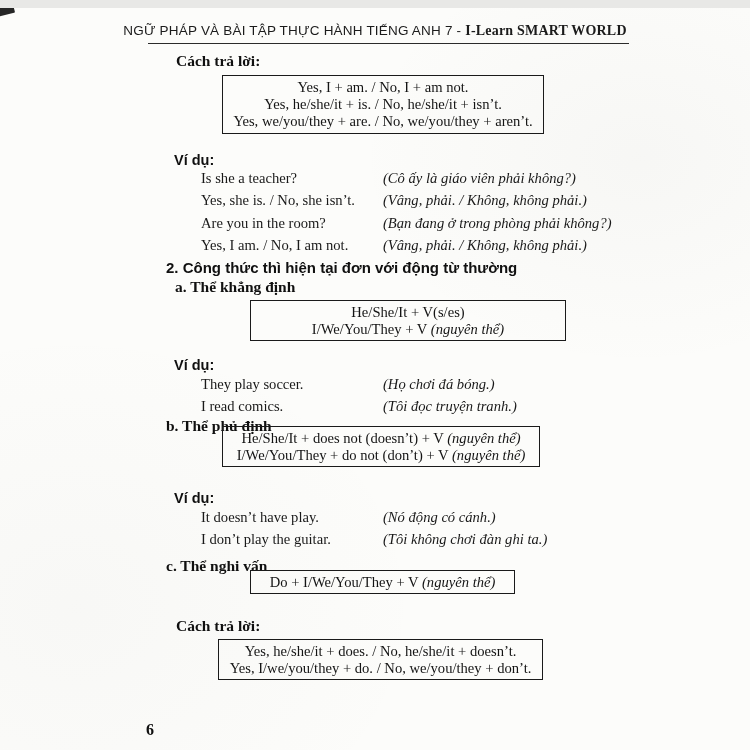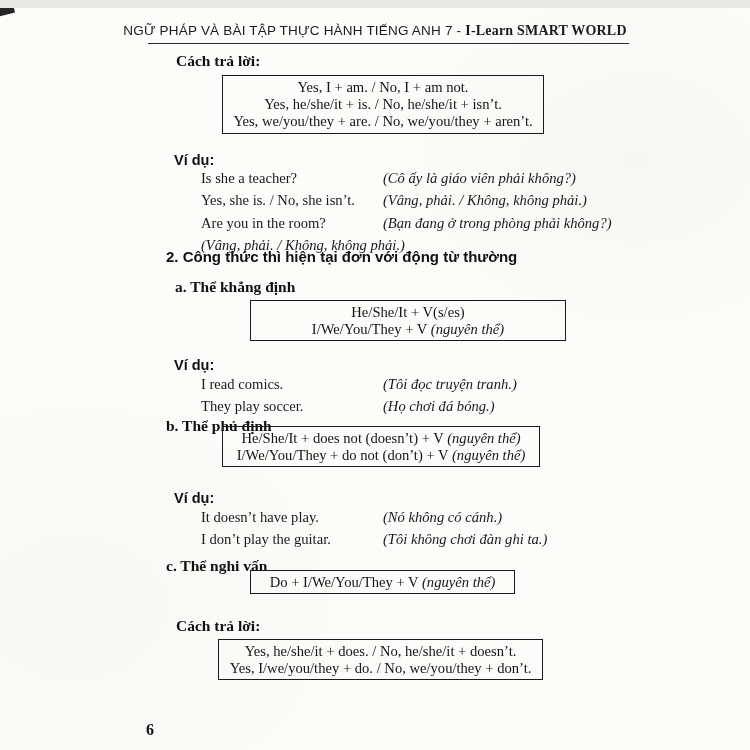--- a/index.html
+++ b/index.html
@@ -66,55 +66,56 @@
     </div>
     <div class="ex-row">
       <div class="ex-en">Yes, she is. / No, she isn’t.</div>
       <div class="ex-vi">(Vâng, phải. / Không, không phải.)</div>
     </div>
     <div class="ex-row">
       <div class="ex-en">Are you in the room?</div>
       <div class="ex-vi">(Bạn đang ở trong phòng phải không?)</div>
     </div>
     <div class="ex-row">
+      <div class="ex-en">Yes, I am. / No, I am not.</div>
       <div class="ex-vi">(Vâng, phải. / Không, không phải.)</div>
     </div>
   </div>
 
-  <div class="abs lbl-sans" style="left:166px;top:240px;font-size:15px;">2. Công thức thì hiện tại đơn với động từ thường</div>
+  <div class="abs lbl-sans" style="left:166px;top:251px;font-size:15px;">2. Công thức thì hiện tại đơn với động từ thường</div>
 
   <div class="abs lbl-serif" style="left:175px;top:270px;">a. Thể khẳng định</div>
   <div class="abs rulebox" style="left:250px;top:292px;width:316px;">
     <div><span>He/She/It + V(s/es)</span><span class="it"></span></div>
     <div><span>I/We/You/They + V </span><span class="it">(nguyên thể)</span></div>
   </div>
 
   <div class="abs lbl-sans" style="left:174px;top:349px;">Ví dụ:</div>
   <div class="abs" style="left:201px;top:365px;">
     <div class="ex-row">
+      <div class="ex-en">They play soccer.</div>
+      <div class="ex-vi">(Họ chơi đá bóng.)</div>
+    </div>
+    <div class="ex-row">
       <div class="ex-en">I read comics.</div>
       <div class="ex-vi">(Tôi đọc truyện tranh.)</div>
-    </div>
-    <div class="ex-row">
-      <div class="ex-en">They play soccer.</div>
-      <div class="ex-vi">(Họ chơi đá bóng.)</div>
     </div>
   </div>
 
   <div class="abs lbl-serif" style="left:166px;top:409px;">b. Thể phủ định</div>
   <div class="abs rulebox" style="left:222px;top:418px;width:318px;">
     <div><span>He/She/It + does not (doesn’t) + V </span><span class="it">(nguyên thể)</span></div>
     <div><span>I/We/You/They + do not (don’t) + V </span><span class="it">(nguyên thể)</span></div>
   </div>
 
   <div class="abs lbl-sans" style="left:174px;top:482px;">Ví dụ:</div>
   <div class="abs" style="left:201px;top:498px;">
     <div class="ex-row">
       <div class="ex-en">It doesn’t have play.</div>
-      <div class="ex-vi">(Nó không có cánh.)</div>
+      <div class="ex-vi">(Nó động có cánh.)</div>
     </div>
     <div class="ex-row">
       <div class="ex-en">I don’t play the guitar.</div>
       <div class="ex-vi">(Tôi không chơi đàn ghi ta.)</div>
     </div>
   </div>
 
   <div class="abs lbl-serif" style="left:166px;top:549px;">c. Thể nghi vấn</div>
   <div class="abs rulebox" style="left:250px;top:562px;width:265px;">
     <div><span>Do + I/We/You/They + V </span><span class="it">(nguyên thể)</span></div>

